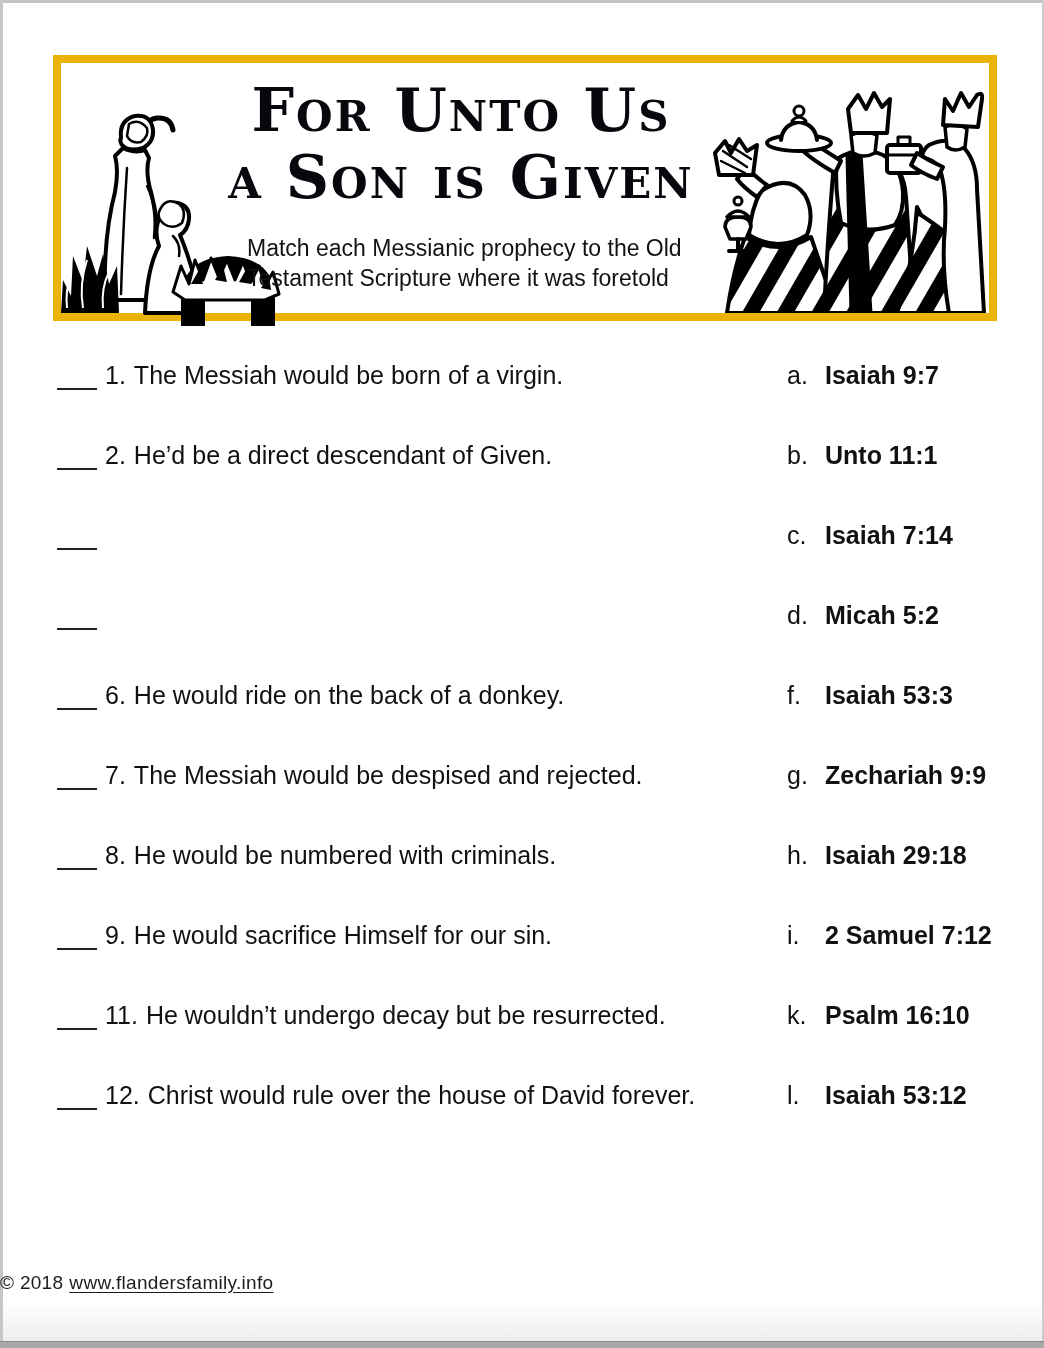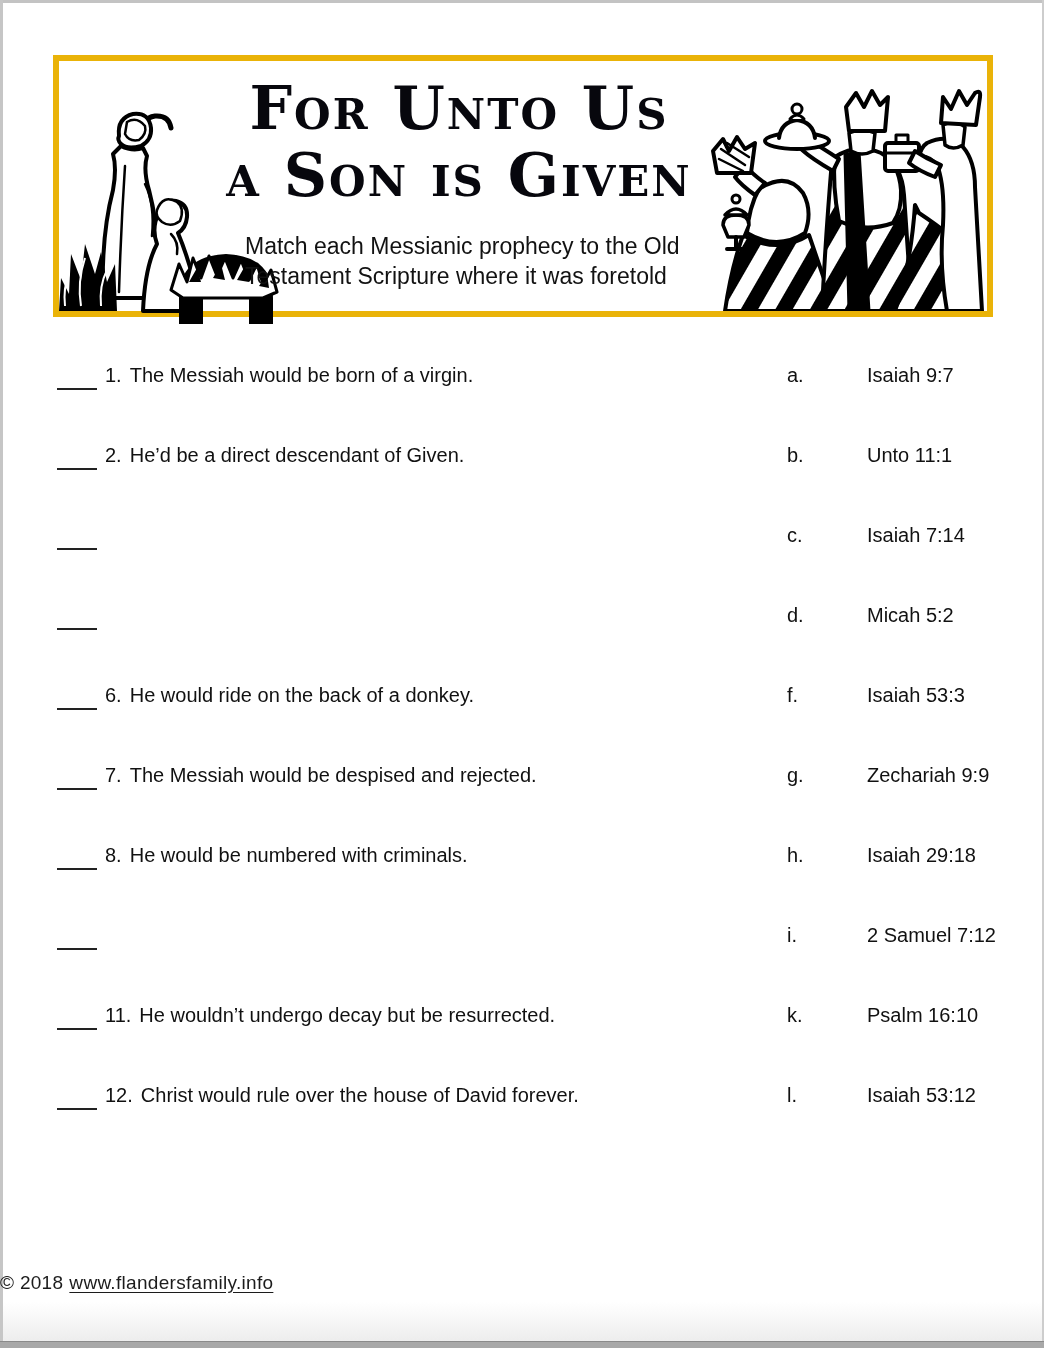--- a/index.html
+++ b/index.html
@@ -8,38 +8,38 @@
   
   .edge-top{position:absolute;top:0;left:0;width:100%;height:3px;background:#c3c3c3;}
   .edge-left{position:absolute;top:0;left:0;width:3px;height:100%;background:#c6c6c6;}
   .edge-right{position:absolute;top:0;right:0;width:2px;height:100%;background:#cdcdcd;}
   .bottom-fade{position:absolute;left:3px;right:2px;top:1302px;height:39px;
                background:linear-gradient(#ffffff,#ededed);}
   .bottom-bar{position:absolute;left:0;top:1341px;width:100%;height:7px;background:#a8a8a8;
               box-shadow:inset 0 1px 0 #8a8a8a;}
 
   
-  .banner{position:absolute;left:53px;top:55px;width:928px;height:250px;border:6px solid #eab308;
+  .banner{position:absolute;left:53px;top:55px;width:928px;height:250px;border:8px solid #eab308;
           background:#fff;}
   .nativity{position:absolute;left:0;bottom:-13px;}
   .wisemen{position:absolute;right:0;bottom:0;}
   .title{position:absolute;left:130px;top:14px;width:540px;text-align:center;
          font-family:"DejaVu Serif",serif;font-variant:small-caps;font-weight:bold;
          font-size:60px;line-height:67px;color:#07070d;letter-spacing:2px;}
   .subtitle{position:absolute;left:186px;top:170px;width:520px;text-align:left;
             font-size:23px;line-height:30px;color:#121212;}
 
   
   .list{position:absolute;left:57px;top:360px;width:940px;}
-  .row{position:relative;height:80px;font-size:20px;line-height:30px;}
+  .row{position:relative;height:80px;font-size:25px;line-height:30px;}
   .blank{position:absolute;left:0;top:4px;width:40px;height:24px;border-bottom:2px solid #222;}
   .q{position:absolute;left:48px;top:0;width:640px;white-space:nowrap;}
   .qbody{margin-left:8px;}
   .letter{position:absolute;left:730px;top:0;}
-  .ref{position:absolute;left:810px;top:0;white-space:nowrap;}
+  .ref{position:absolute;left:768px;top:0;white-space:nowrap;font-weight:bold;}
 
   
   .footer{position:absolute;left:0;top:1272px;width:100%;text-align:left;font-size:19px;
           letter-spacing:.3px;color:#1c1c1c;}
   .flink{color:#1c1c1c;text-decoration:underline;text-underline-offset:3px;margin-left:6px;cursor:pointer;}
 </style>
 </head>
 <body>
 
 <div class="page">
@@ -163,20 +163,21 @@
       <span class="ref">Zechariah 9:9</span>
     </div>
     <div class="row">
       <span class="blank"></span>
       <span class="q"><span>8.</span><span class="qbody">He would be numbered with criminals.</span></span>
       <span class="letter">h.</span>
       <span class="ref">Isaiah 29:18</span>
     </div>
     <div class="row">
       <span class="blank"></span>
+      <span class="q"><span>9.</span><span class="qbody">He would sacrifice Himself for our sin.</span></span>
       <span class="letter">i.</span>
       <span class="ref">2 Samuel 7:12</span>
     </div>
     <div class="row">
       <span class="blank"></span>
       <span class="q"><span>11.</span><span class="qbody">He wouldn’t undergo decay but be resurrected.</span></span>
       <span class="letter">k.</span>
       <span class="ref">Psalm 16:10</span>
     </div>
     <div class="row">

